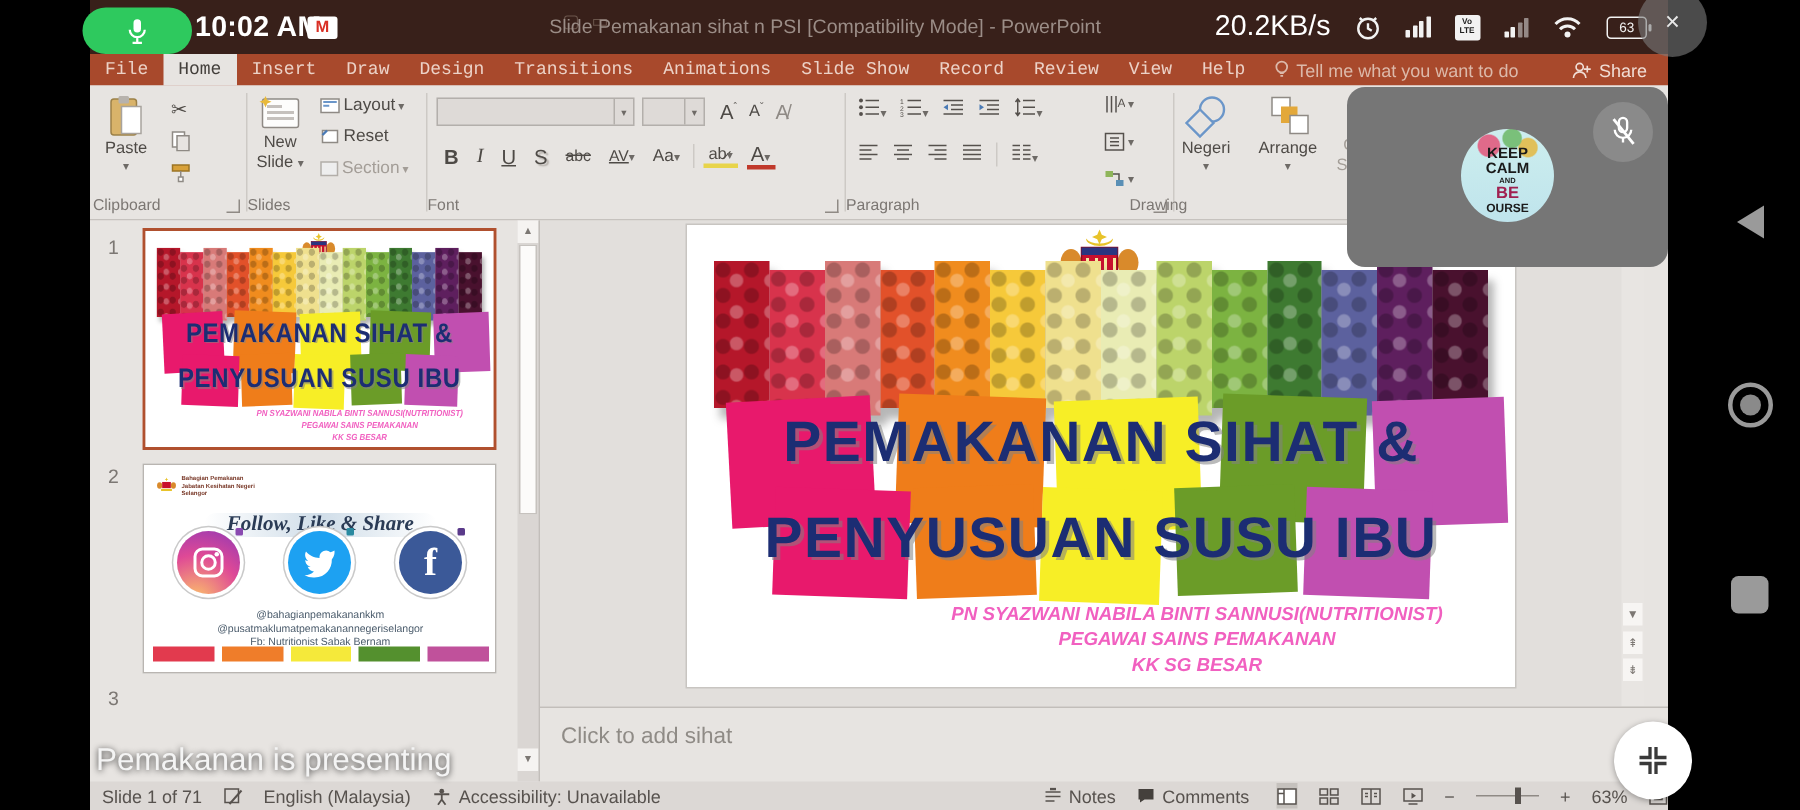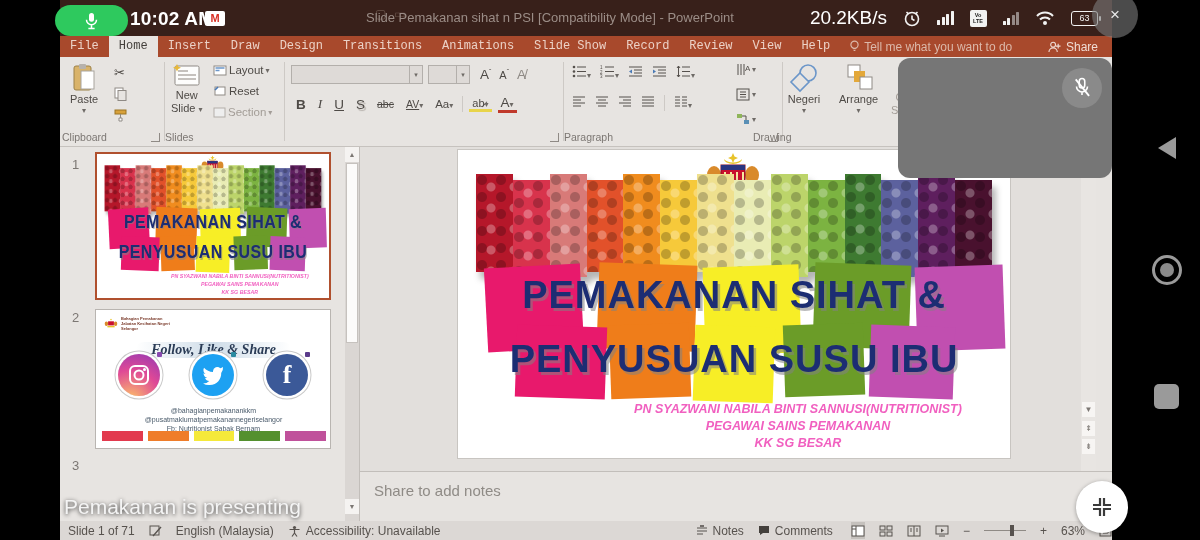--- a/index.html
+++ b/index.html
@@ -291,20 +291,21 @@
           <i class="fbtn" style="font-family:'Liberation Serif',serif;">I</i>
           <u class="fbtn">U</u>
           <span class="fbtn" style="text-shadow:1.5px 1.5px 1px #b3aea9;">S</span>
           <s class="fbtn" style="font-size:10.5px;">abc</s>
           <span class="fbtn" style="font-size:10.5px;"><u>AV</u><span class="caret">▾</span></span>
           <span class="fbtn" style="font-size:11.5px;"><span>Aa</span><span class="caret">▾</span></span>
           <span style="width:1px; height:16px; background:#cdc9c5;"></span>
           <span class="fbtn" style="border-bottom:3px solid #e8d44a; font-size:11px;">ab̷<span class="caret">▾</span></span>
           <span class="fbtn" style="border-bottom:3px solid #c0392b;"><span>A</span><span class="caret">▾</span></span>
         </div>
+        <div class="glabel">Font</div>
         <div class="launcher" style="right:4px;"></div>
       </div>
       <div class="gsep" style="left:503px;"></div>
 
       <div class="rgroup" style="left:504px; width:218px;">
         <div class="smallrow" style="left:8px; top:8px; gap:9px;">
           <span><svg width="15" height="13" viewBox="0 0 15 13">
                 <circle cx="2" cy="2" r="1.3" fill="#55504c"></circle>
                 <circle cx="2" cy="6.5" r="1.3" fill="#55504c"></circle>
                 <circle cx="2" cy="11" r="1.3" fill="#55504c"></circle>
@@ -585,21 +586,21 @@
         </div>
       </div>
       <div class="ed-scroll">
         <div class="eds-btn" style="top:255px;">▼</div>
         <div class="eds-btn" style="top:274px;">⇞</div>
         <div class="eds-btn" style="top:292px;">⇟</div>
       </div>
     </div>
 
     <div class="notesbar">
-      <div class="notes-ph">Share to add notes</div>
+      <div class="notes-ph">Click to add sihat</div>
     </div>
 
     <div class="statusbar">
       <span class="sp" style="margin-left:8px;">Slide 1 of 71</span>
       <span class="sp">
           <svg width="13" height="12" viewBox="0 0 13 12">
             <rect x="1" y="1" width="9" height="9" fill="none" stroke="#57524e"></rect>
             <path d="M4 11 12 2" stroke="#57524e" stroke-width="1.3"></path>
           </svg>
         </span>
@@ -661,20 +662,29 @@
       <span class="sp">
           <svg width="13" height="12" viewBox="0 0 13 12">
             <rect x="1" y="1" width="11" height="10" fill="none" stroke="#57524e"></rect>
             <path d="M4 4h5v4H4z" fill="none" stroke="#57524e"></path>
           </svg>
         </span>
     </div>
   </div>
 
   <div class="participant">
+    <div class="avatar">
+      <div style="margin-top:12px;">
+        <div class="al">KEEP</div>
+        <div class="al">CALM</div>
+        <div class="al small">AND</div>
+        <div class="al pink">BE</div>
+        <div class="al" style="font-size:8px;">OURSE</div>
+      </div>
+    </div>
     <div class="micoff">
       <svg width="20" height="22" viewBox="0 0 24 28">
           <rect x="8.5" y="2" width="7" height="12" rx="3.5" fill="none" stroke="#fff" stroke-width="2"></rect>
           <path d="M5 12a7 7 0 0 0 14 0M12 19v4" stroke="#fff" stroke-width="2" fill="none"></path>
           <path d="M4 3 21 24" stroke="#fff" stroke-width="2.4"></path>
         </svg>
     </div>
   </div>
 
   <div class="presenting">Pemakanan is presenting</div>

